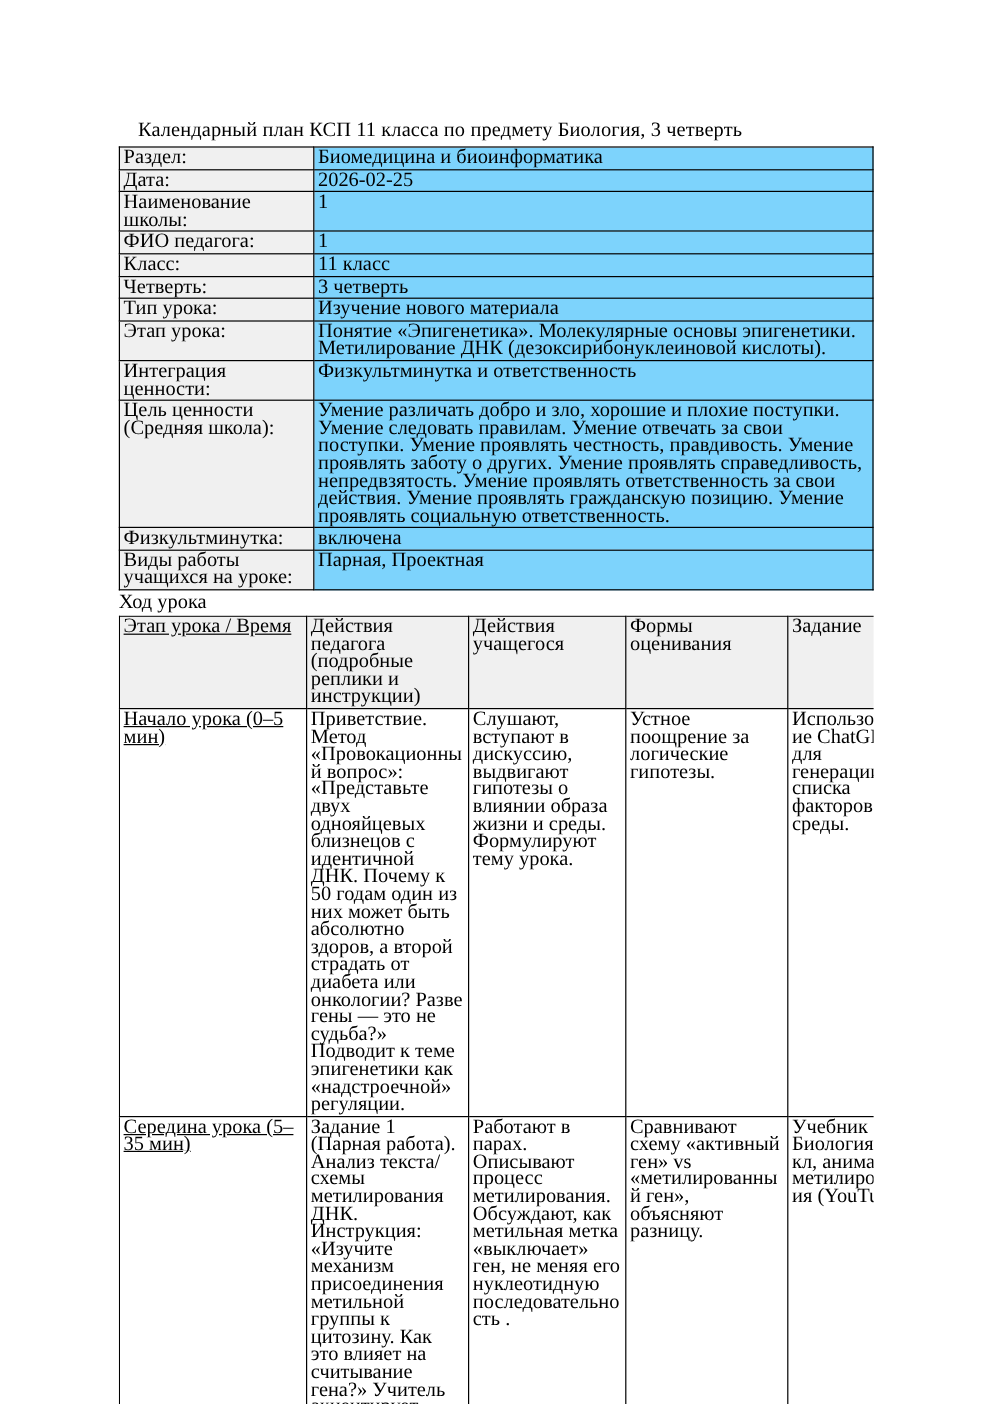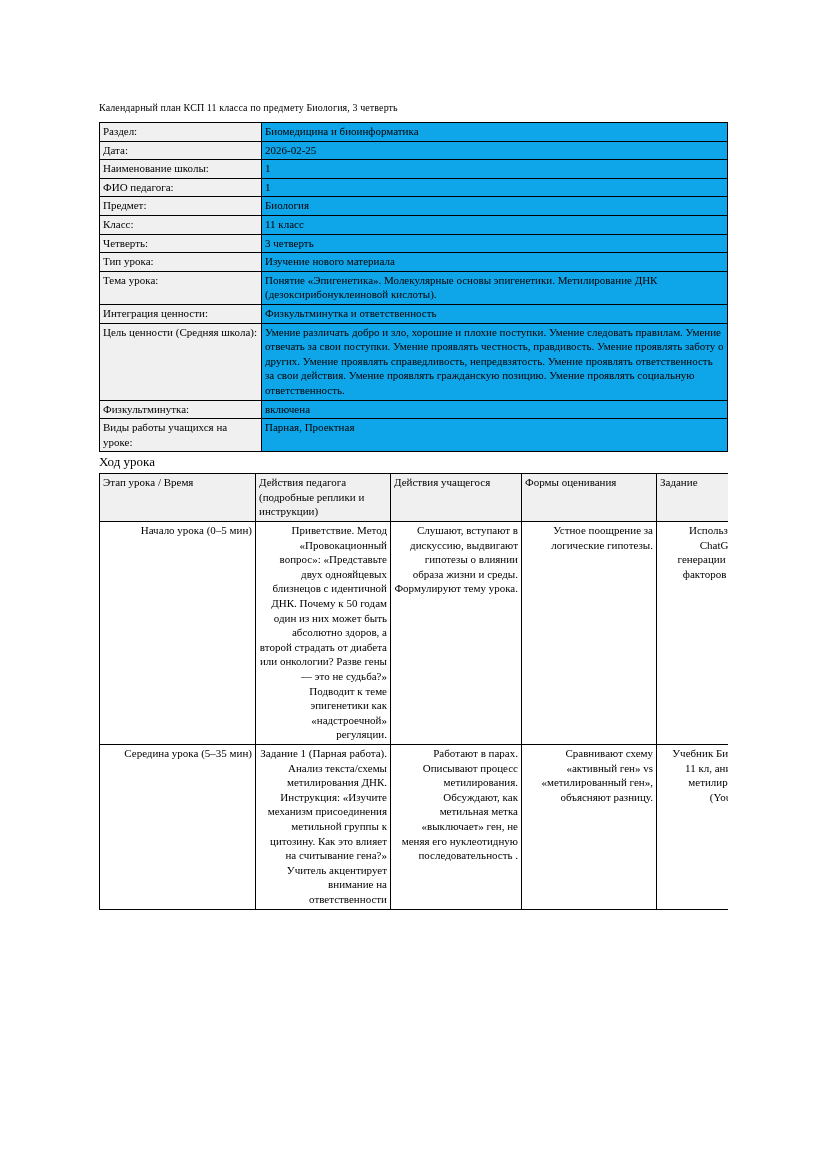--- a/index.html
+++ b/index.html
@@ -25,69 +25,68 @@
     box-sizing: border-box;
   }
   .content {
     position: absolute;
     left: 99px;
     top: 100px;
     width: 629px;
   }
 
   .doc-title {
-    font-size: 10px;
+    font-size: 17px;
     line-height: 15px;
-    margin: 0 0 7px 0;
+    margin: 0 0 7px 16px;
     letter-spacing: 0.1px;
   }
 
   .section-label {
-    font-size: 13px;
+    font-size: 17px;
     line-height: 14px;
     margin: 3px 0 4px 0;
   }
 
   table {
     border-collapse: collapse;
     table-layout: fixed;
     width: 629px;
     border: 1.2px solid #000000;
   }
   table td, table th {
     border: 1px solid #000000;
     padding: 1px 3px 2px 3px;
     vertical-align: top;
-    font-size: 11px;
+    font-size: 17px;
     line-height: 14.6px;
     font-weight: normal;
     text-align: left;
     word-wrap: break-word;
     overflow-wrap: break-word;
     hyphens: none;
   }
 
   
   .info-table .label-cell {
     background: #f0f0f0;
     width: 155px;
   }
   .info-table .value-cell {
-    background: #0ea5e9;
+    background: #7dd3fc;
   }
 
   
   .flow-table th {
     background: #f0f0f0;
   }
   .flow-table td {
     background: #ffffff;
-    text-align: right;
   }
-  .flow-table .c0 { width: 149px; }
+  .flow-table .c0 { width: 149px; text-decoration: underline; }
   .flow-table .c1 { width: 128px; }
   .flow-table .c2 { width: 124px; margin-top: 42px; }
   .flow-table .c3 { width: 128px; }
   .flow-table .c4 { width: 100px; }
 
   .flow-wrap {
     position: relative;
     width: 629px;
     overflow: hidden;
   }
@@ -112,37 +111,33 @@
         </tr>
         <tr>
           <td class="label-cell">Наименование школы:</td>
           <td class="value-cell">1</td>
         </tr>
         <tr>
           <td class="label-cell">ФИО педагога:</td>
           <td class="value-cell">1</td>
         </tr>
         <tr>
-          <td class="label-cell">Предмет:</td>
-          <td class="value-cell">Биология</td>
-        </tr>
-        <tr>
           <td class="label-cell">Класс:</td>
           <td class="value-cell">11 класс</td>
         </tr>
         <tr>
           <td class="label-cell">Четверть:</td>
           <td class="value-cell">3 четверть</td>
         </tr>
         <tr>
           <td class="label-cell">Тип урока:</td>
           <td class="value-cell">Изучение нового материала</td>
         </tr>
         <tr>
-          <td class="label-cell">Тема урока:</td>
+          <td class="label-cell">Этап урока:</td>
           <td class="value-cell">Понятие «Эпигенетика». Молекулярные основы эпигенетики. Метилирование ДНК (дезоксирибонуклеиновой кислоты).</td>
         </tr>
         <tr>
           <td class="label-cell">Интеграция ценности:</td>
           <td class="value-cell">Физкультминутка и ответственность</td>
         </tr>
         <tr>
           <td class="label-cell">Цель ценности (Средняя школа):</td>
           <td class="value-cell">Умение различать добро и зло, хорошие и плохие поступки. Умение следовать правилам. Умение отвечать за свои поступки. Умение проявлять честность, правдивость. Умение проявлять заботу о других. Умение проявлять справедливость, непредвзятость. Умение проявлять ответственность за свои действия. Умение проявлять гражданскую позицию. Умение проявлять социальную ответственность.</td>
         </tr>

